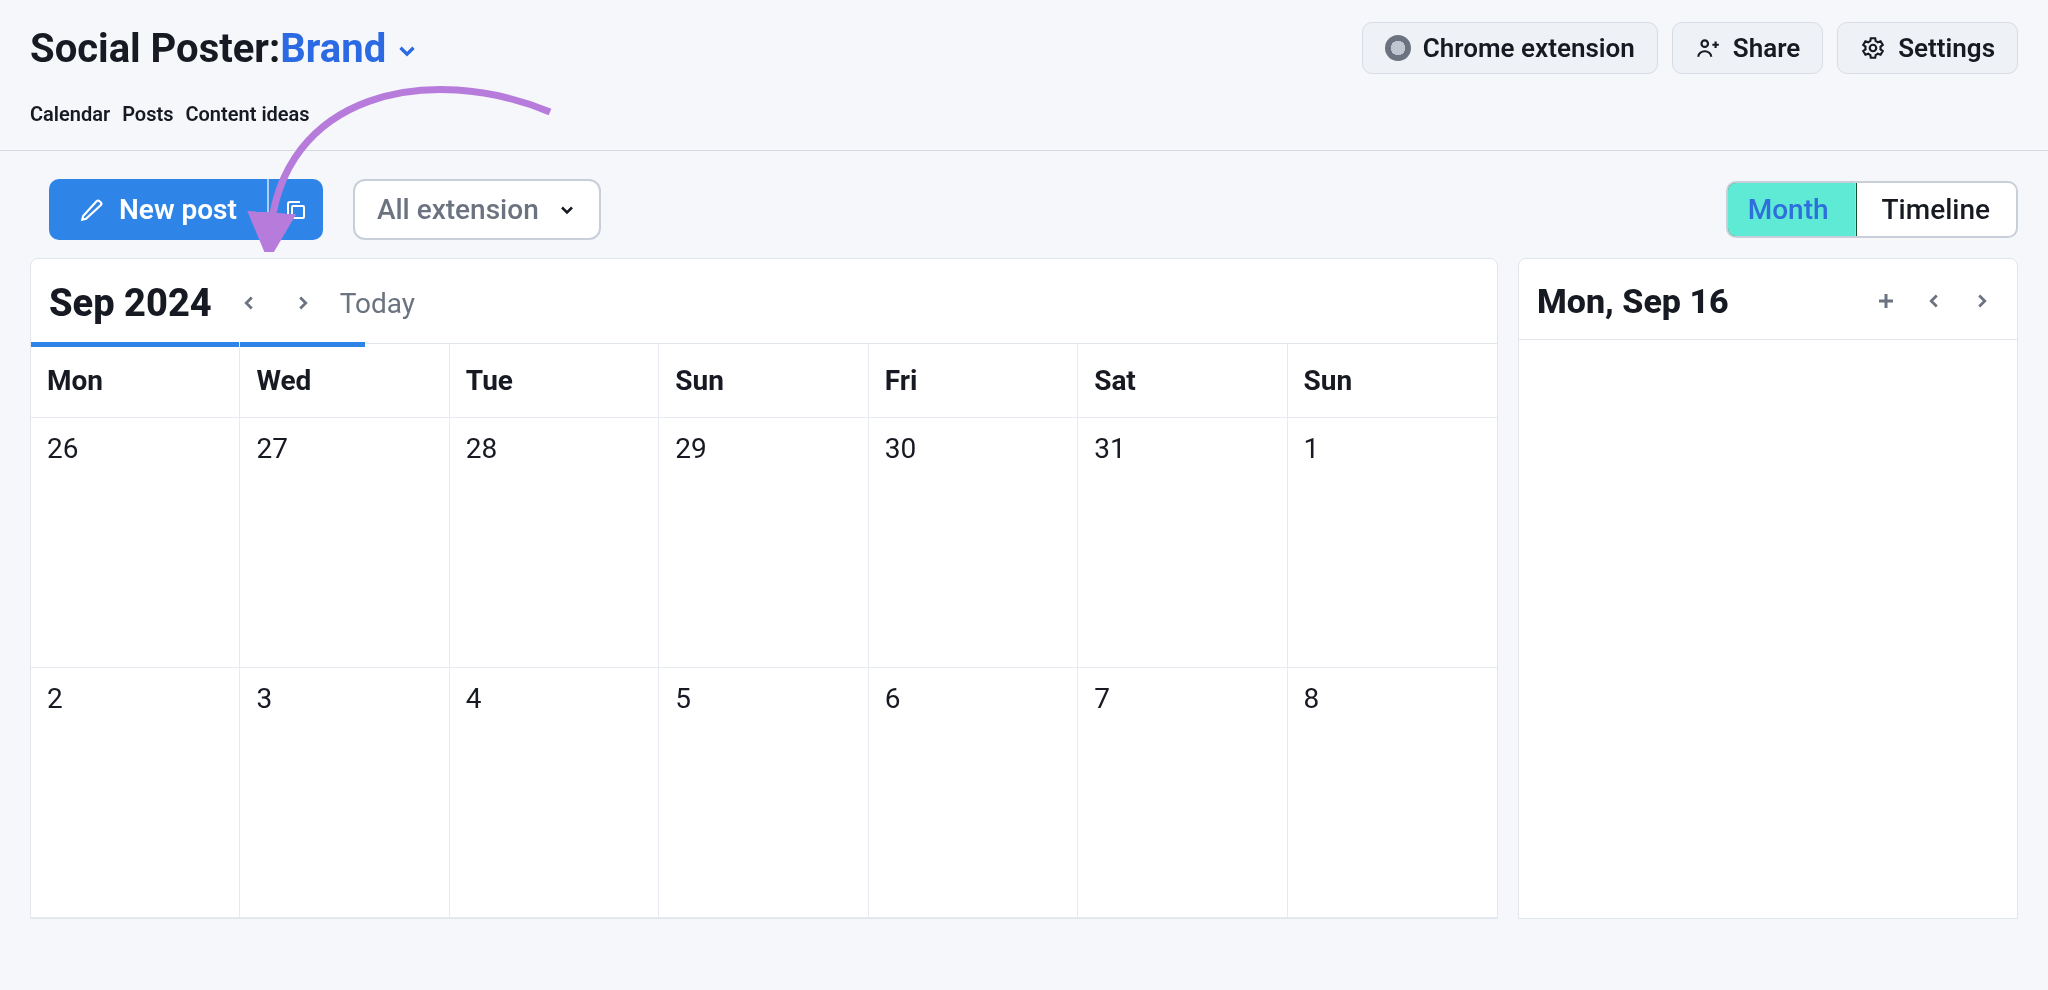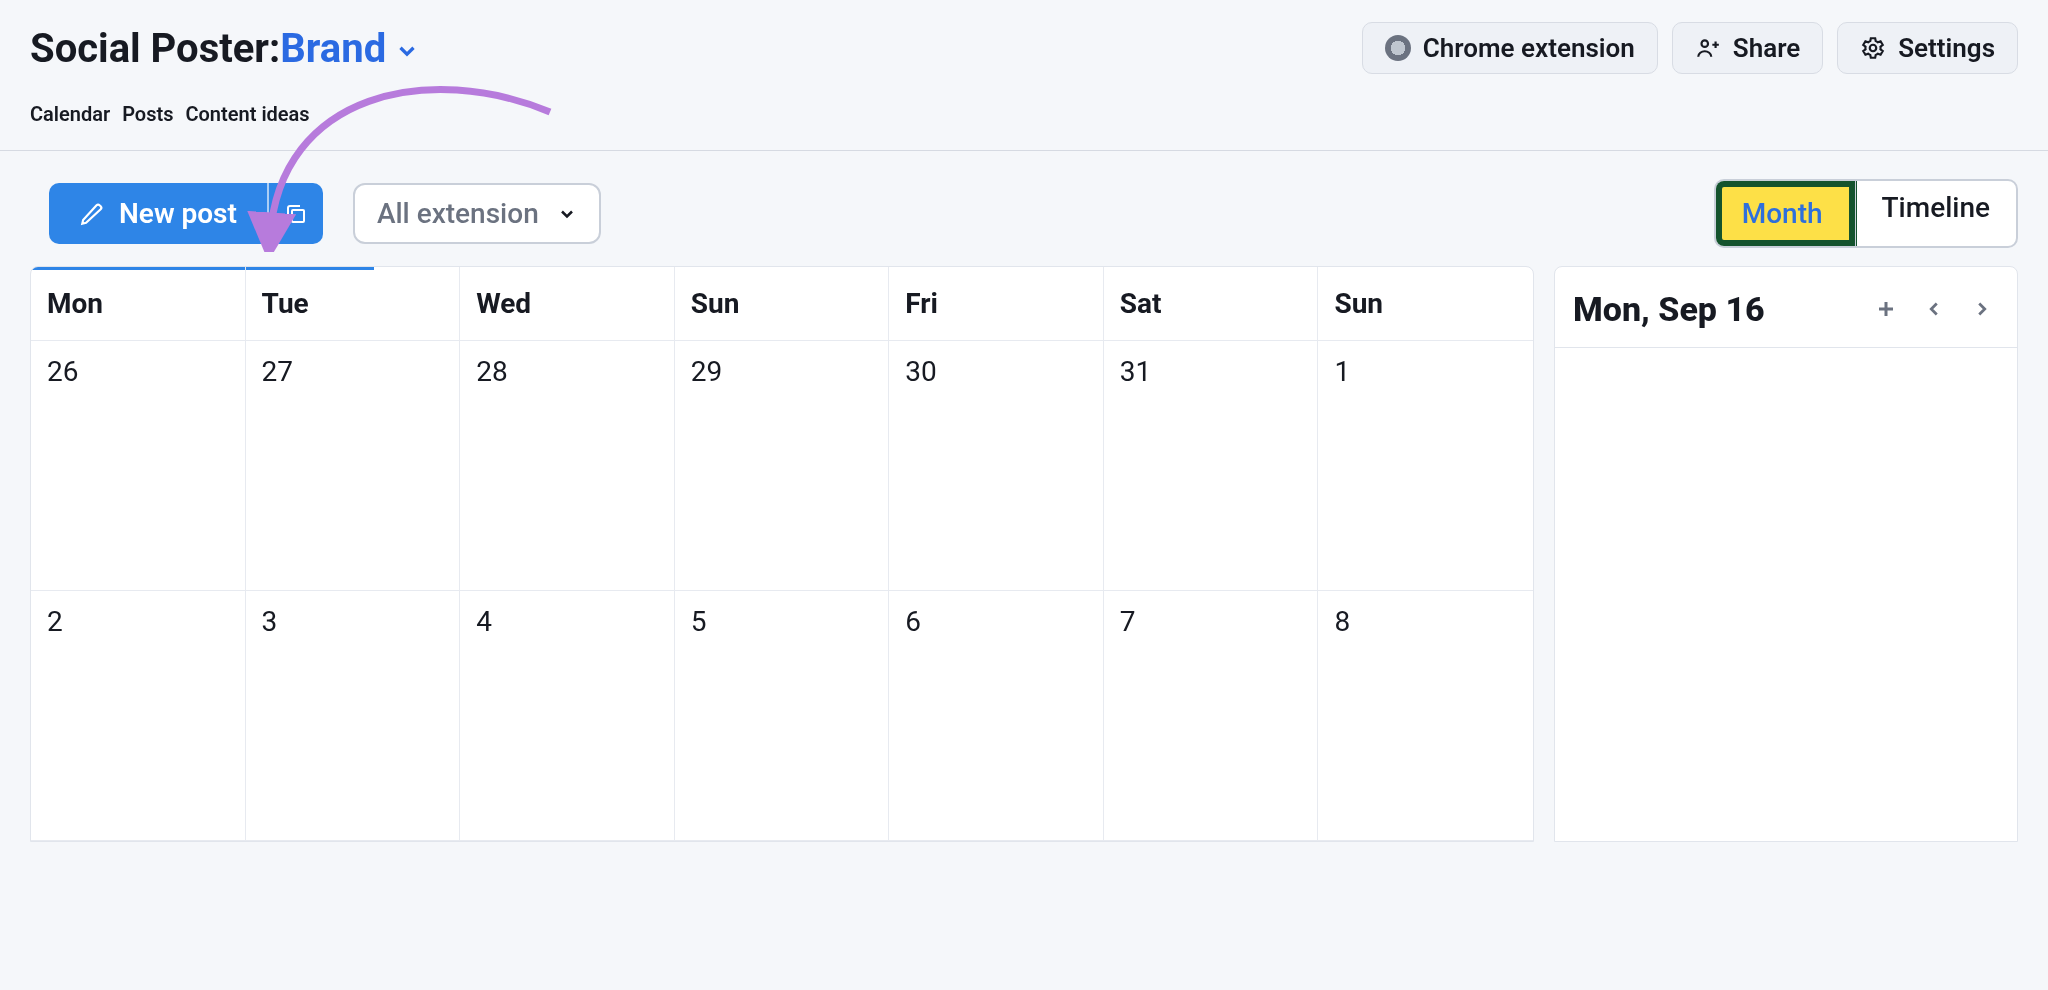--- a/index.html
+++ b/index.html
@@ -105,41 +105,41 @@
   background: #fff;
 }
 .view-switch {
   display: flex; border: 2px solid #c9cfd9; border-radius: 10px; overflow: hidden;
   background: #fff;
 }
 .view-btn {
   padding: 10px 26px; font-size: 28px; font-weight: 500; cursor: pointer;
 }
 .view-btn.active {
-  color: #2e6fdc; border: 8px solid #14532d; margin: -2px; border-radius: 10px 0 0 10px;
-  background: #fde047;
+  color: #2e6fdc; border: 2px solid #14532d; margin: -2px; border-radius: 10px 0 0 10px;
+  background: #5eead4;
   padding-left: 20px;
 }
 .view-sep { width: 1px; background: #c9cfd9; }
 
 
 .content {
   display: flex;
   padding: 0 30px;
   gap: 20px;
 }
 .calendar-panel {
   flex: 1;
   background: #fff;
   border: 1px solid #e1e5ec;
   border-radius: 8px 8px 0 0;
   overflow: hidden;
 }
 .side-panel {
-  width: 464px;
+  width: 500px;
   background: #fff;
   border: 1px solid #e1e5ec;
   border-radius: 8px 8px 0 0;
 }
 .cal-header, .side-header {
   display: flex; align-items: center; gap: 20px;
   padding: 22px 18px 18px; border-bottom: 1px solid #e1e5ec;
 }
 .cal-title { font-size: 38px; font-weight: 800; }
 .nav-btn {
@@ -259,24 +259,38 @@
   </div>
   <div class="view-switch">
     <div class="view-btn active">Month</div>
     <div class="view-sep"></div>
     <div class="view-btn">Timeline</div>
   </div>
 </div>
 
 <div class="content">
   <div class="calendar-panel">
+    <div class="cal-header">
+      <span class="cal-title">Sep 2024</span>
+      <span class="nav-btn">
+        <svg width="22" height="22" viewBox="0 0 24 24" fill="none" stroke="#6b7280" stroke-width="3">
+            <polyline points="15 6 9 12 15 18"></polyline>
+          </svg>
+      </span>
+      <span class="nav-btn">
+        <svg width="22" height="22" viewBox="0 0 24 24" fill="none" stroke="#6b7280" stroke-width="3">
+            <polyline points="9 6 15 12 9 18"></polyline>
+          </svg>
+      </span>
+      <span class="today-link">Today</span>
+    </div>
     <div class="day-row">
       <div class="day-head">Mon</div>
+      <div class="day-head">Wed</div>
       <div class="day-head">Tue</div>
-      <div class="day-head">Wed</div>
       <div class="day-head">Sun</div>
       <div class="day-head">Fri</div>
       <div class="day-head">Sat</div>
       <div class="day-head">Sun</div>
     </div>
     <div class="day-row">
       <div class="cell">26</div>
       <div class="cell">27</div>
       <div class="cell">28</div>
       <div class="cell">29</div>

